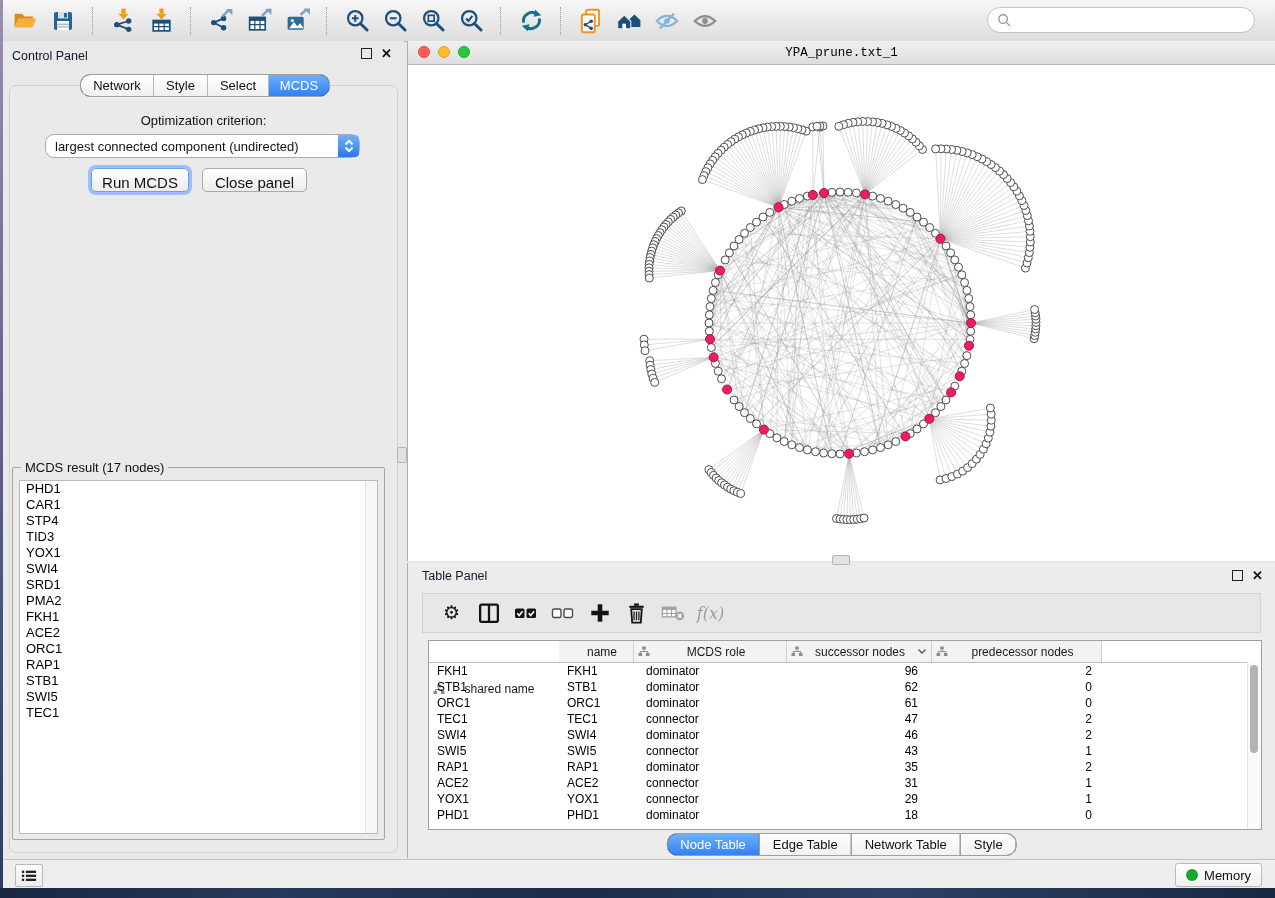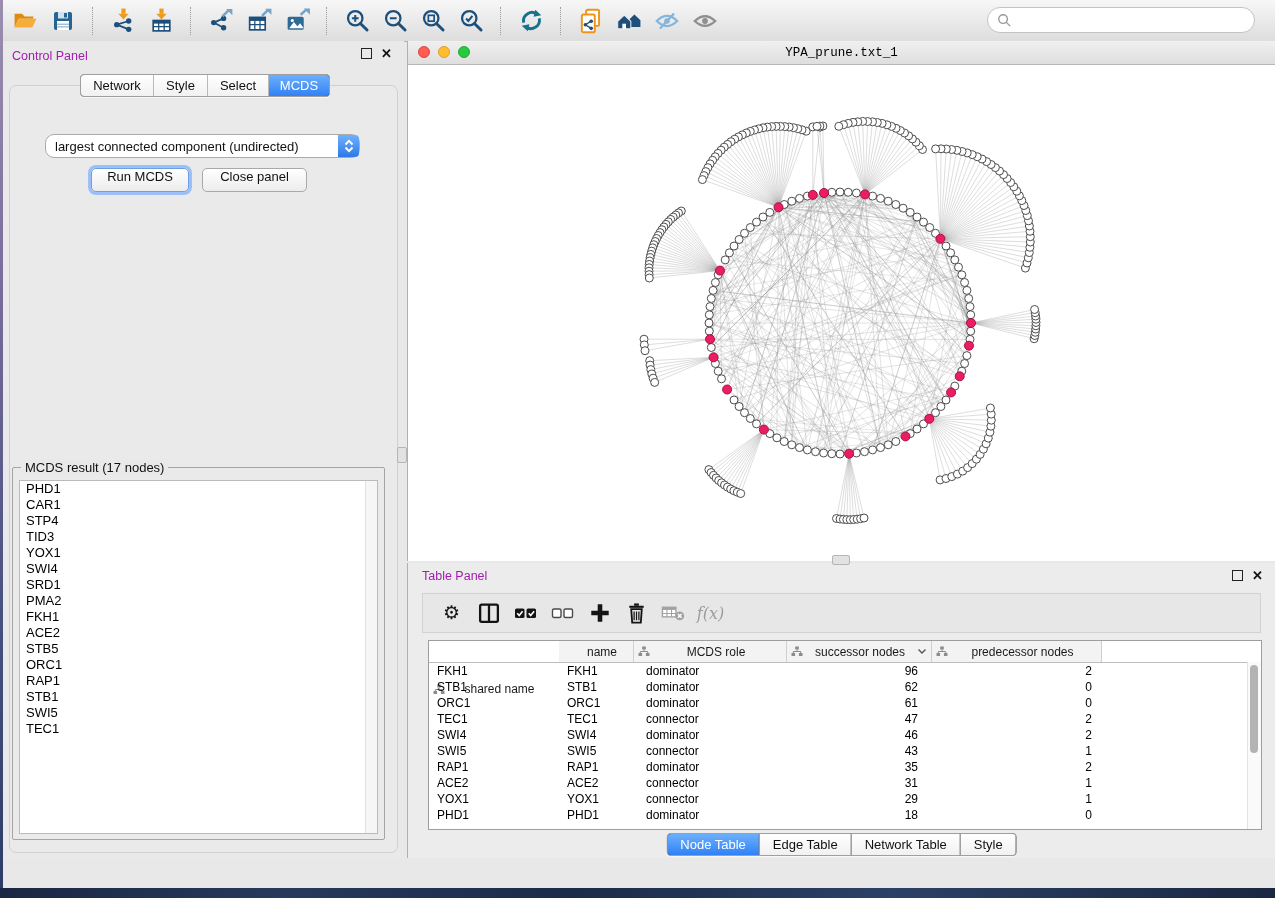--- a/index.html
+++ b/index.html
@@ -18,42 +18,42 @@
        display:flex;align-items:center;}
   .tgroup{display:flex;align-items:center;padding:0 6px;height:30px;}
   .tsep{width:1px;height:28px;border-left:1px dotted #9a9a9a;margin:0 4px;}
   .tbtn{width:38px;height:30px;display:flex;align-items:center;justify-content:center;cursor:default;}
   .search-wrap{position:absolute;right:20px;top:7px;width:268px;height:26px;background:#fff;
        border:1px solid #c3c3c3;border-radius:14px;display:flex;align-items:center;padding-left:9px;box-sizing:border-box;}
   .search-wrap input{border:none;outline:none;background:transparent;flex:1;font:13px "Liberation Sans",sans-serif;margin-left:5px;}
 
   
   .cpanel{position:absolute;left:3px;top:41px;width:401px;height:818px;background:#e9e9e9;}
-  .panel-title{font-size:12.5px;color:#a21caf;}
+  .panel-title{font-size:12.5px;color:#0f172a;}
   .cpanel .panel-title{position:absolute;left:9px;top:8px;}
   .winbtns{position:absolute;right:12px;top:7px;display:flex;align-items:center;gap:9px;}
   .float-glyph{width:9px;height:9px;border:1.6px solid #222;display:inline-block;}
   .close-glyph{font-size:13px;font-weight:bold;color:#111;line-height:11px;}
   .cp-inner{position:absolute;left:6px;top:44px;width:387px;height:766px;
        border:1px solid #d0d0d0;border-radius:7px;background:#eaeaea;}
-  .seg{position:absolute;display:flex;height:21px;border:1px solid #9f9f9f;border-radius:4px;
+  .seg{position:absolute;display:flex;height:21px;border:1px solid #9f9f9f;border-radius:10px;
        overflow:hidden;background:#0f172a;box-shadow:0 1px 0 rgba(255,255,255,.6);}
   .seg .segb{font-size:13px;color:#111;display:flex;align-items:center;justify-content:center;
        background:linear-gradient(#ffffff,#f1f1f1);border-left:1px solid #b9b9b9;cursor:default;}
   .seg .segb:first-child{border-left:none;}
   .seg .segb.sel{background:linear-gradient(#6cb0fc,#3181f6);color:#fff;}
   .cp-tabs{left:77px;top:33px;z-index:5;}
   .opt-label{position:absolute;left:0;top:72px;width:401px;text-align:center;font-size:13px;color:#111;}
   .dropdown{position:absolute;left:42px;top:93px;width:315px;height:24px;background:#fff;
        border:1px solid #ababab;border-radius:9px;display:flex;align-items:center;box-sizing:border-box;cursor:default;}
   .dropdown .dd-text{flex:1;font-size:13px;color:#111;padding-left:9px;white-space:nowrap;overflow:hidden;}
   .dd-step{width:21px;height:22px;border-radius:0 4px 4px 0;background:linear-gradient(#71b1fb,#2c79e8);
        display:flex;align-items:center;justify-content:center;}
   .btn{position:absolute;height:24px;background:linear-gradient(#ffffff,#ececec);border:1px solid #a9a9a9;
-       border-radius:5px;font-size:13px;color:#111;display:flex;align-items:flex-start;justify-content:center;cursor:default;box-sizing:border-box;}
+       border-radius:5px;font-size:15px;color:#111;display:flex;align-items:flex-end;justify-content:center;cursor:default;box-sizing:border-box;}
   .btn.focus{box-shadow:0 0 0 3px rgba(90,155,255,.55);border-color:#6d9ee8;}
   .fieldset{position:absolute;left:9px;top:426px;width:371px;height:371px;border:1px solid #a5a5a5;border-radius:2px;}
   .fieldset .legend{position:absolute;left:8px;top:-8px;background:#e9e9e9;padding:0 4px;font-size:13px;color:#111;}
   .listbox{position:absolute;left:6px;top:12px;right:6px;bottom:5px;background:#fff;border:1px solid #bbb;overflow:hidden;}
   .listbox .ltrack{position:absolute;right:0;top:0;bottom:0;width:11px;background:#f6f6f6;border-left:1px solid #e2e2e2;}
   .litem{height:16px;line-height:16px;font-size:13px;color:#000;padding-left:6px;cursor:default;}
 
   .vgrip{position:absolute;left:397px;top:447px;width:8px;height:14px;background:#e2e2e2;
        border:1px solid #b5b5b5;border-radius:2px;z-index:6;}
   .hgrip{position:absolute;left:832px;top:555px;width:16px;height:8px;background:#e2e2e2;
@@ -272,20 +272,21 @@
       <span class="float-glyph"></span>
       <span class="close-glyph">✕</span>
     </div>
     <div class="cp-inner"></div>
     <div class="seg cp-tabs" id="cp-tabs">
         <div class="segb" style="width: 72px;">Network</div>
         <div class="segb" style="width: 53px;">Style</div>
         <div class="segb" style="width: 60px;">Select</div>
         <div class="segb sel" style="width: 60px;">MCDS</div>
       </div>
+    <div class="opt-label">Optimization criterion:</div>
     <div class="dropdown">
       <span class="dd-text">largest connected component (undirected)</span>
       <span class="dd-step">
         <svg width="14" height="16" viewBox="0 0 14 16">
           <path d="M3.5 6.5L7 2.8l3.5 3.7" fill="none" stroke="#fff" stroke-width="1.9"></path>
           <path d="M3.5 9.5L7 13.2l3.5-3.7" fill="none" stroke="#fff" stroke-width="1.9"></path>
         </svg>
       </span>
     </div>
     <div class="btn focus" style="left:88px;top:127px;width:98px;">
@@ -301,21 +302,20 @@
             <div class="litem">PHD1</div>
             <div class="litem">CAR1</div>
             <div class="litem">STP4</div>
             <div class="litem">TID3</div>
             <div class="litem">YOX1</div>
             <div class="litem">SWI4</div>
             <div class="litem">SRD1</div>
             <div class="litem">PMA2</div>
             <div class="litem">FKH1</div>
             <div class="litem">ACE2</div>
-            <div class="litem">STB5</div>
             <div class="litem">ORC1</div>
             <div class="litem">RAP1</div>
             <div class="litem">STB1</div>
             <div class="litem">SWI5</div>
             <div class="litem">TEC1</div>
           </div>
         <div class="ltrack"></div>
       </div>
     </div>
   </div>
@@ -1259,17 +1259,33 @@
       </div>
     </div>
     <div class="seg ttabs" id="table-tabs">
         <div class="segb sel">Node Table</div>
         <div class="segb">Edge Table</div>
         <div class="segb">Network Table</div>
         <div class="segb">Style</div>
       </div>
   </div>
 
+  <div class="statusbar">
+    <div class="listbtn">
+      <svg width="16" height="14" viewBox="0 0 18 15">
+        <rect x="1" y="1.5" width="2.6" height="2.6" fill="#222"></rect>
+          <rect x="5.5" y="1.5" width="11.5" height="2.6" fill="#222"></rect>
+        <rect x="1" y="6" width="2.6" height="2.6" fill="#222"></rect>
+          <rect x="5.5" y="6" width="11.5" height="2.6" fill="#222"></rect>
+        <rect x="1" y="10.5" width="2.6" height="2.6" fill="#222"></rect>
+          <rect x="5.5" y="10.5" width="11.5" height="2.6" fill="#222"></rect>
+      </svg>
+    </div>
+    <div class="membtn">
+      <span class="memdot"></span>
+      <span>Memory</span>
+    </div>
+  </div>
 
 </div>
 
 <div class="wall-left"></div>
 <div class="wall-bottom"></div>
 
 </body></html>

